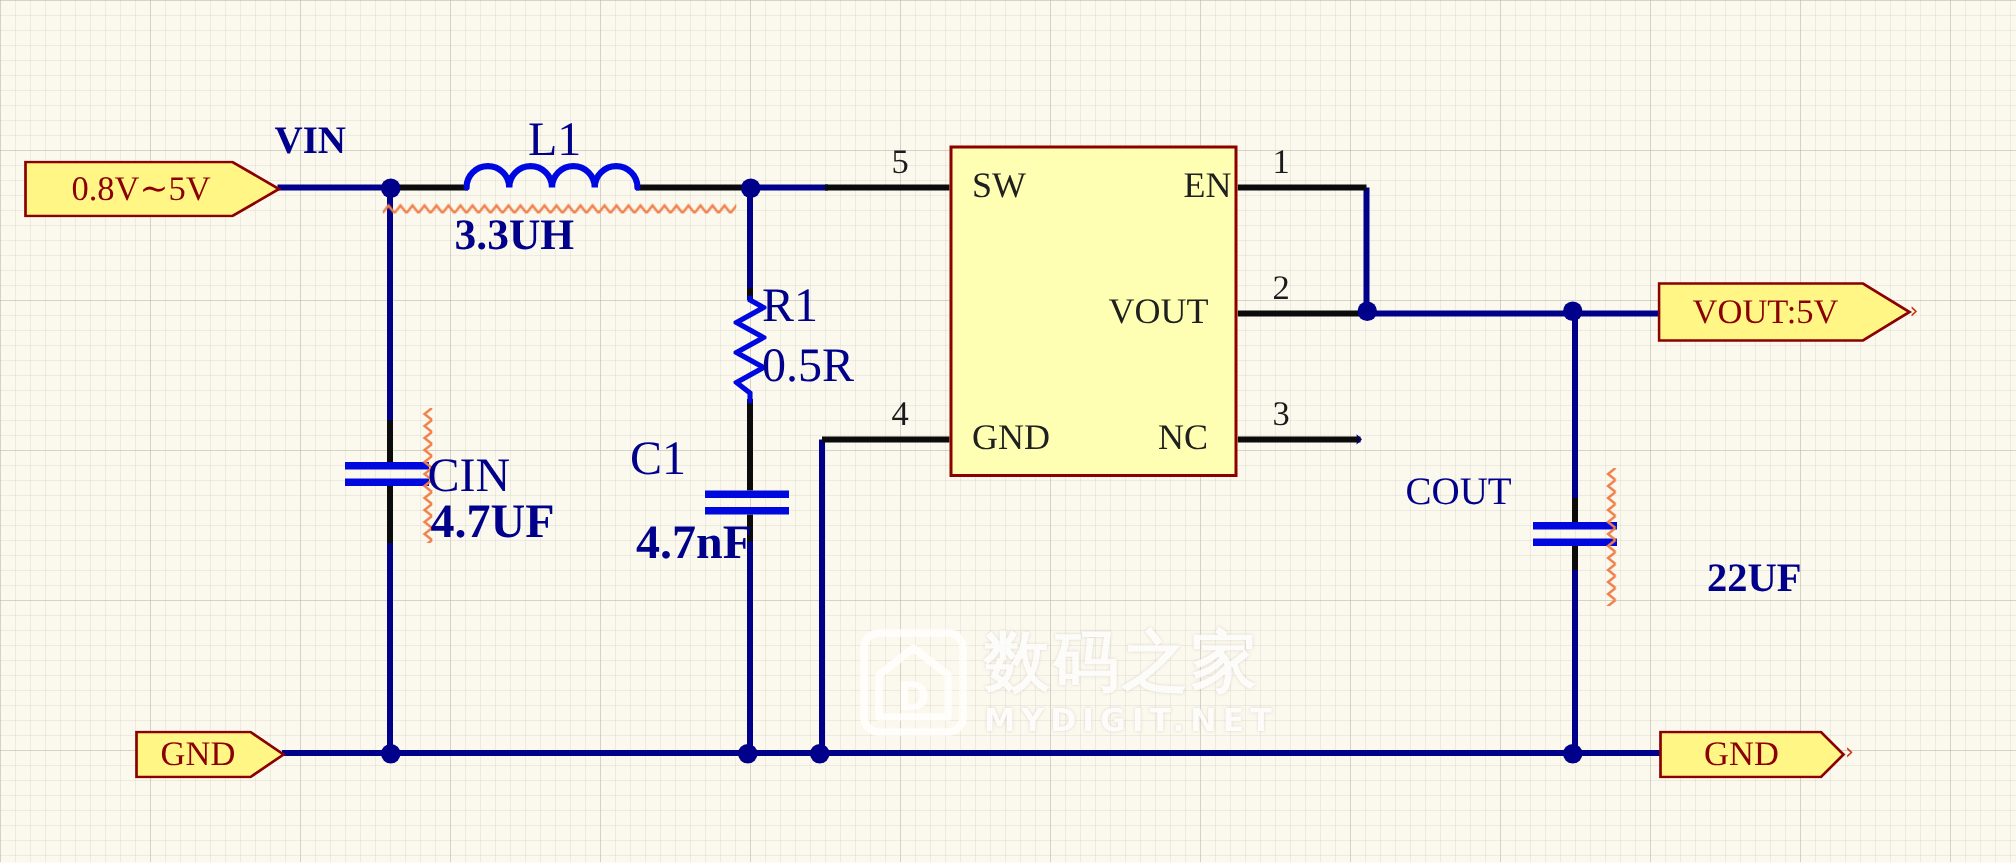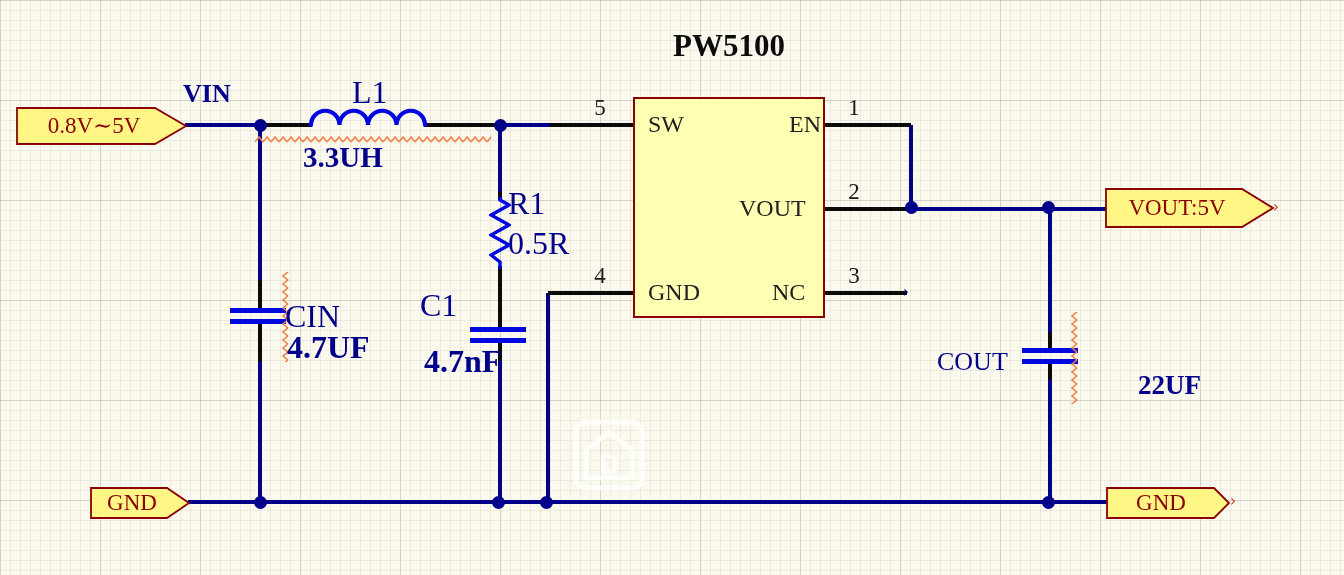--- a/index.html
+++ b/index.html
@@ -117,21 +117,20 @@
     <rect x="0" y="0" width="236" height="9" fill="url(#zzh)"></rect>
   </svg>
   <svg class="squig" style="left:281px;top:272px;" width="9" height="90">
     <rect x="0" y="0" width="9" height="90" fill="url(#zzv)"></rect>
   </svg>
   <svg class="squig" style="left:1070px;top:312px;" width="9" height="92">
     <rect x="0" y="0" width="9" height="92" fill="url(#zzv)"></rect>
   </svg>
 
   <div class="ic-box"></div>
-  <div class="ic-title">PW5100</div>
 
   <div class="pin-name" style="left:648px;top:112px;">SW</div>
   <div class="pin-name" style="left:771px;top:112px;margin-left:18px;">EN</div>
   <div class="pin-name" style="left:739px;top:196px;">VOUT</div>
   <div class="pin-name" style="left:648px;top:280px;">GND</div>
   <div class="pin-name" style="left:772px;top:280px;">NC</div>
 
   <div class="pin-num" style="left:586px;top:96px;">5</div>
   <div class="pin-num" style="left:840px;top:96px;">1</div>
   <div class="pin-num" style="left:840px;top:180px;">2</div>
@@ -169,24 +168,28 @@
 
   <div class="lbl" style="left:508px;top:187px;">R1</div>
   <div class="lbl" style="left:508px;top:227px;">0.5R</div>
 
   <div class="lbl" style="left:285px;top:300px;">CIN</div>
   <div class="lbl bold" style="left:287px;top:331px;">4.7UF</div>
 
   <div class="lbl" style="left:420px;top:289px;">C1</div>
   <div class="lbl bold" style="left:424px;top:345px;">4.7nF</div>
 
-  <div class="lbl" style="left:937px;top:315px;font-size:26px;margin-top:34px;">COUT</div>
+  <div class="lbl" style="left:937px;top:315px;font-size:26px;">COUT</div>
   <div class="lbl bold" style="left:1138px;top:372px;font-size:27px;">22UF</div>
 
   <div class="wm">
     <svg width="74" height="74" viewBox="0 0 74 74">
       <rect x="4" y="4" width="66" height="66" rx="10" fill="none" stroke="rgba(255,255,255,.96)" stroke-width="5"></rect>
       <path d="M37 14 L60 32 L60 60 L14 60 L14 32 Z" fill="none" stroke="rgba(255,255,255,.96)" stroke-width="5" stroke-linejoin="round"></path>
       <text x="37" y="48" font-family="DejaVu Sans, sans-serif" font-size="26" font-weight="bold" fill="rgba(255,255,255,.96)">D</text>
     </svg>
+    <div class="wm-text">
+      <div class="wm-cjk">数码之家</div>
+      <div class="wm-site">MYDIGIT.NET</div>
+    </div>
   </div>
 
 </div>
 
 </body></html>

